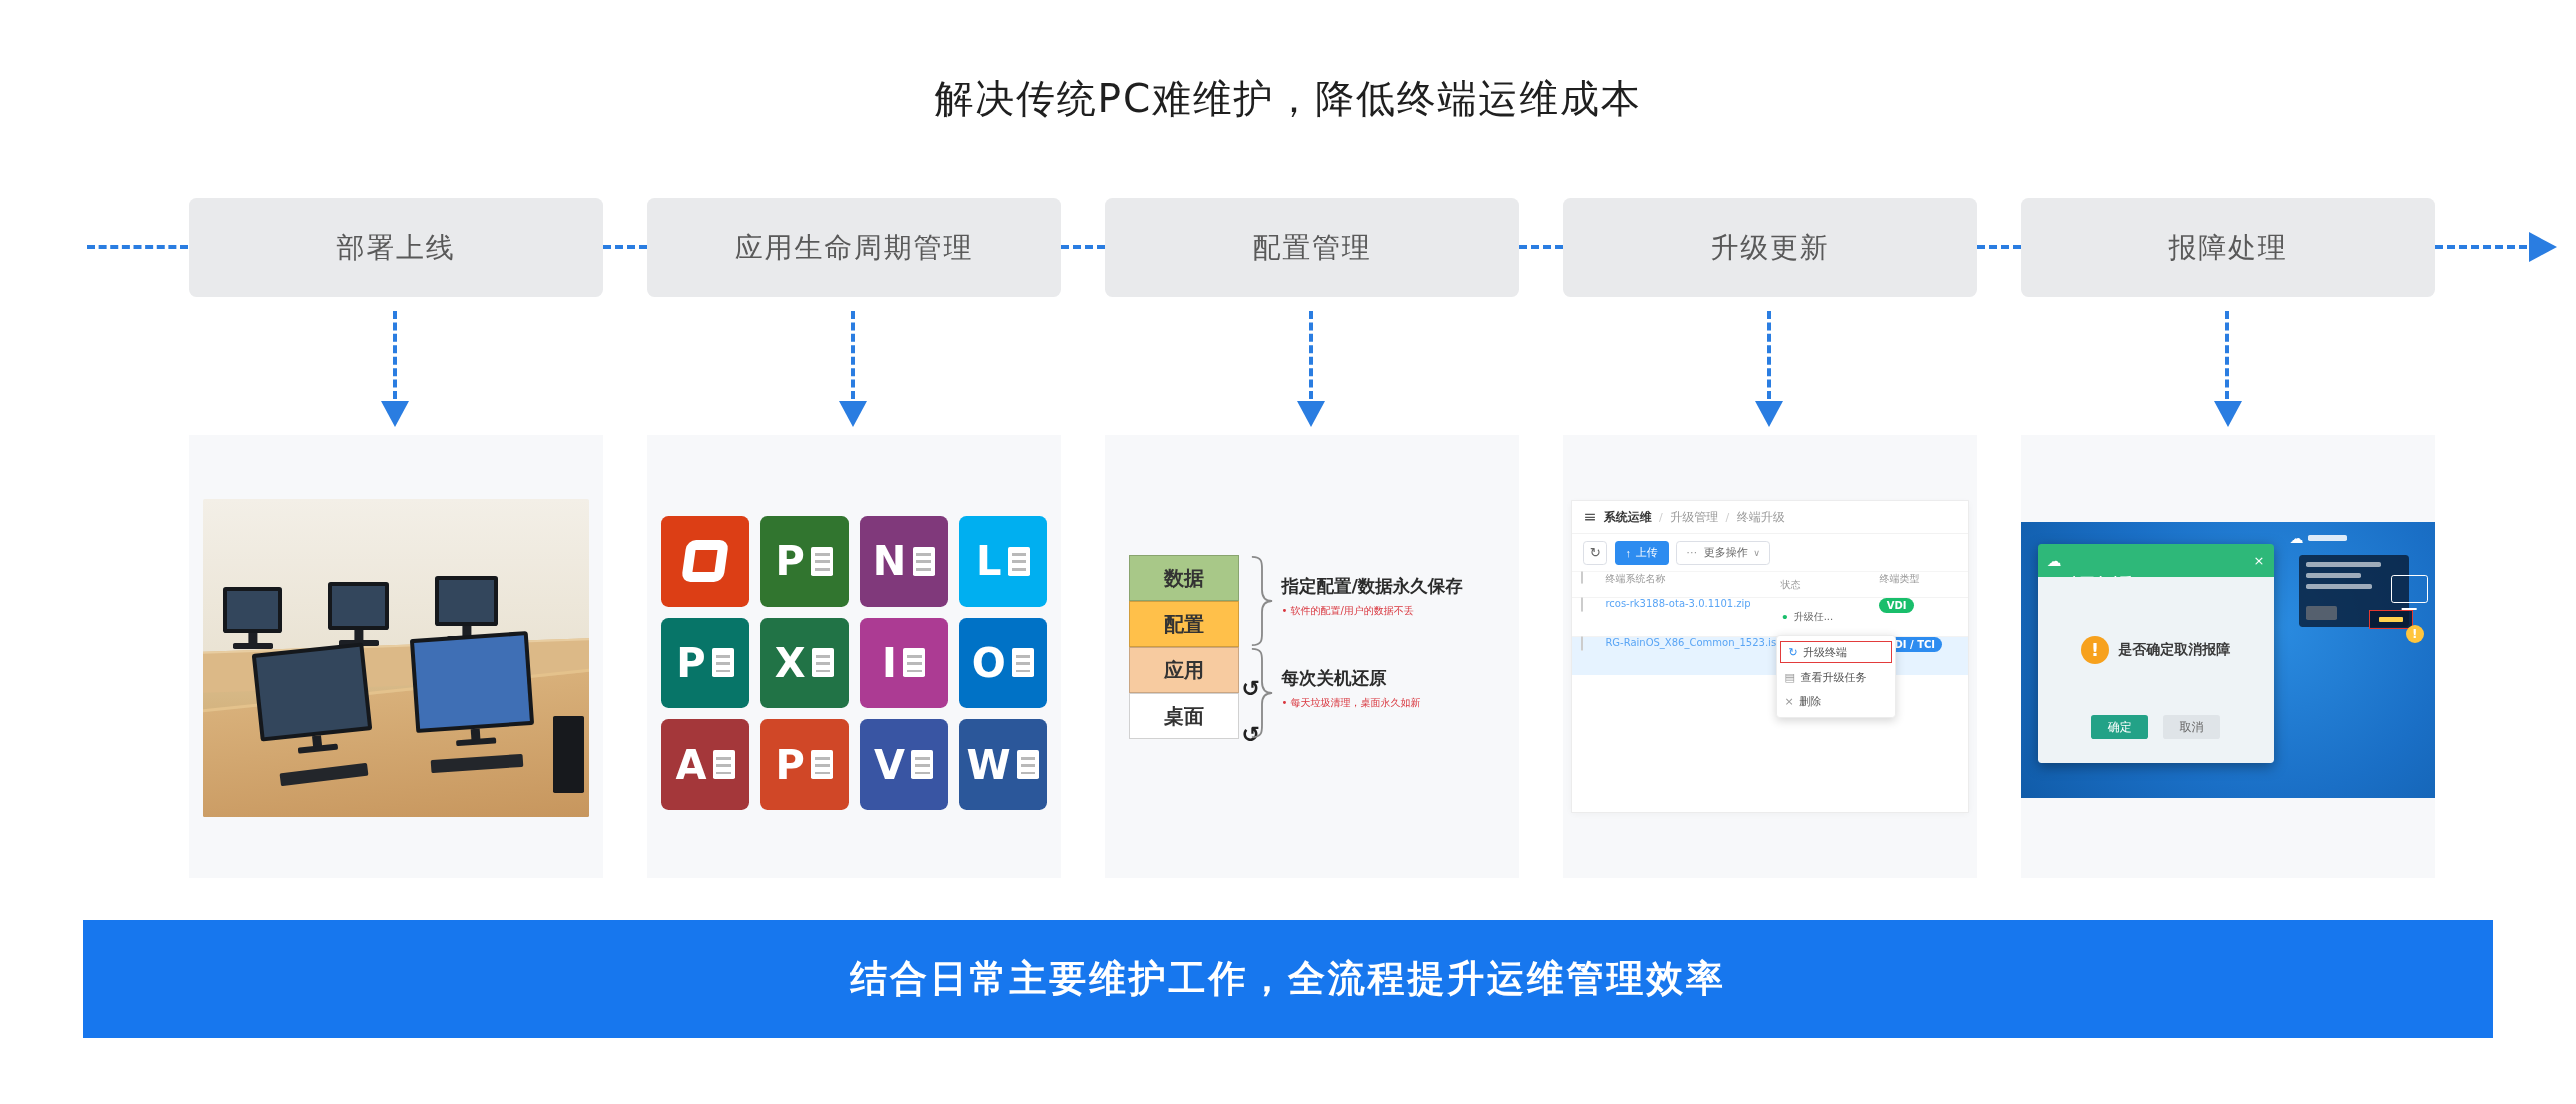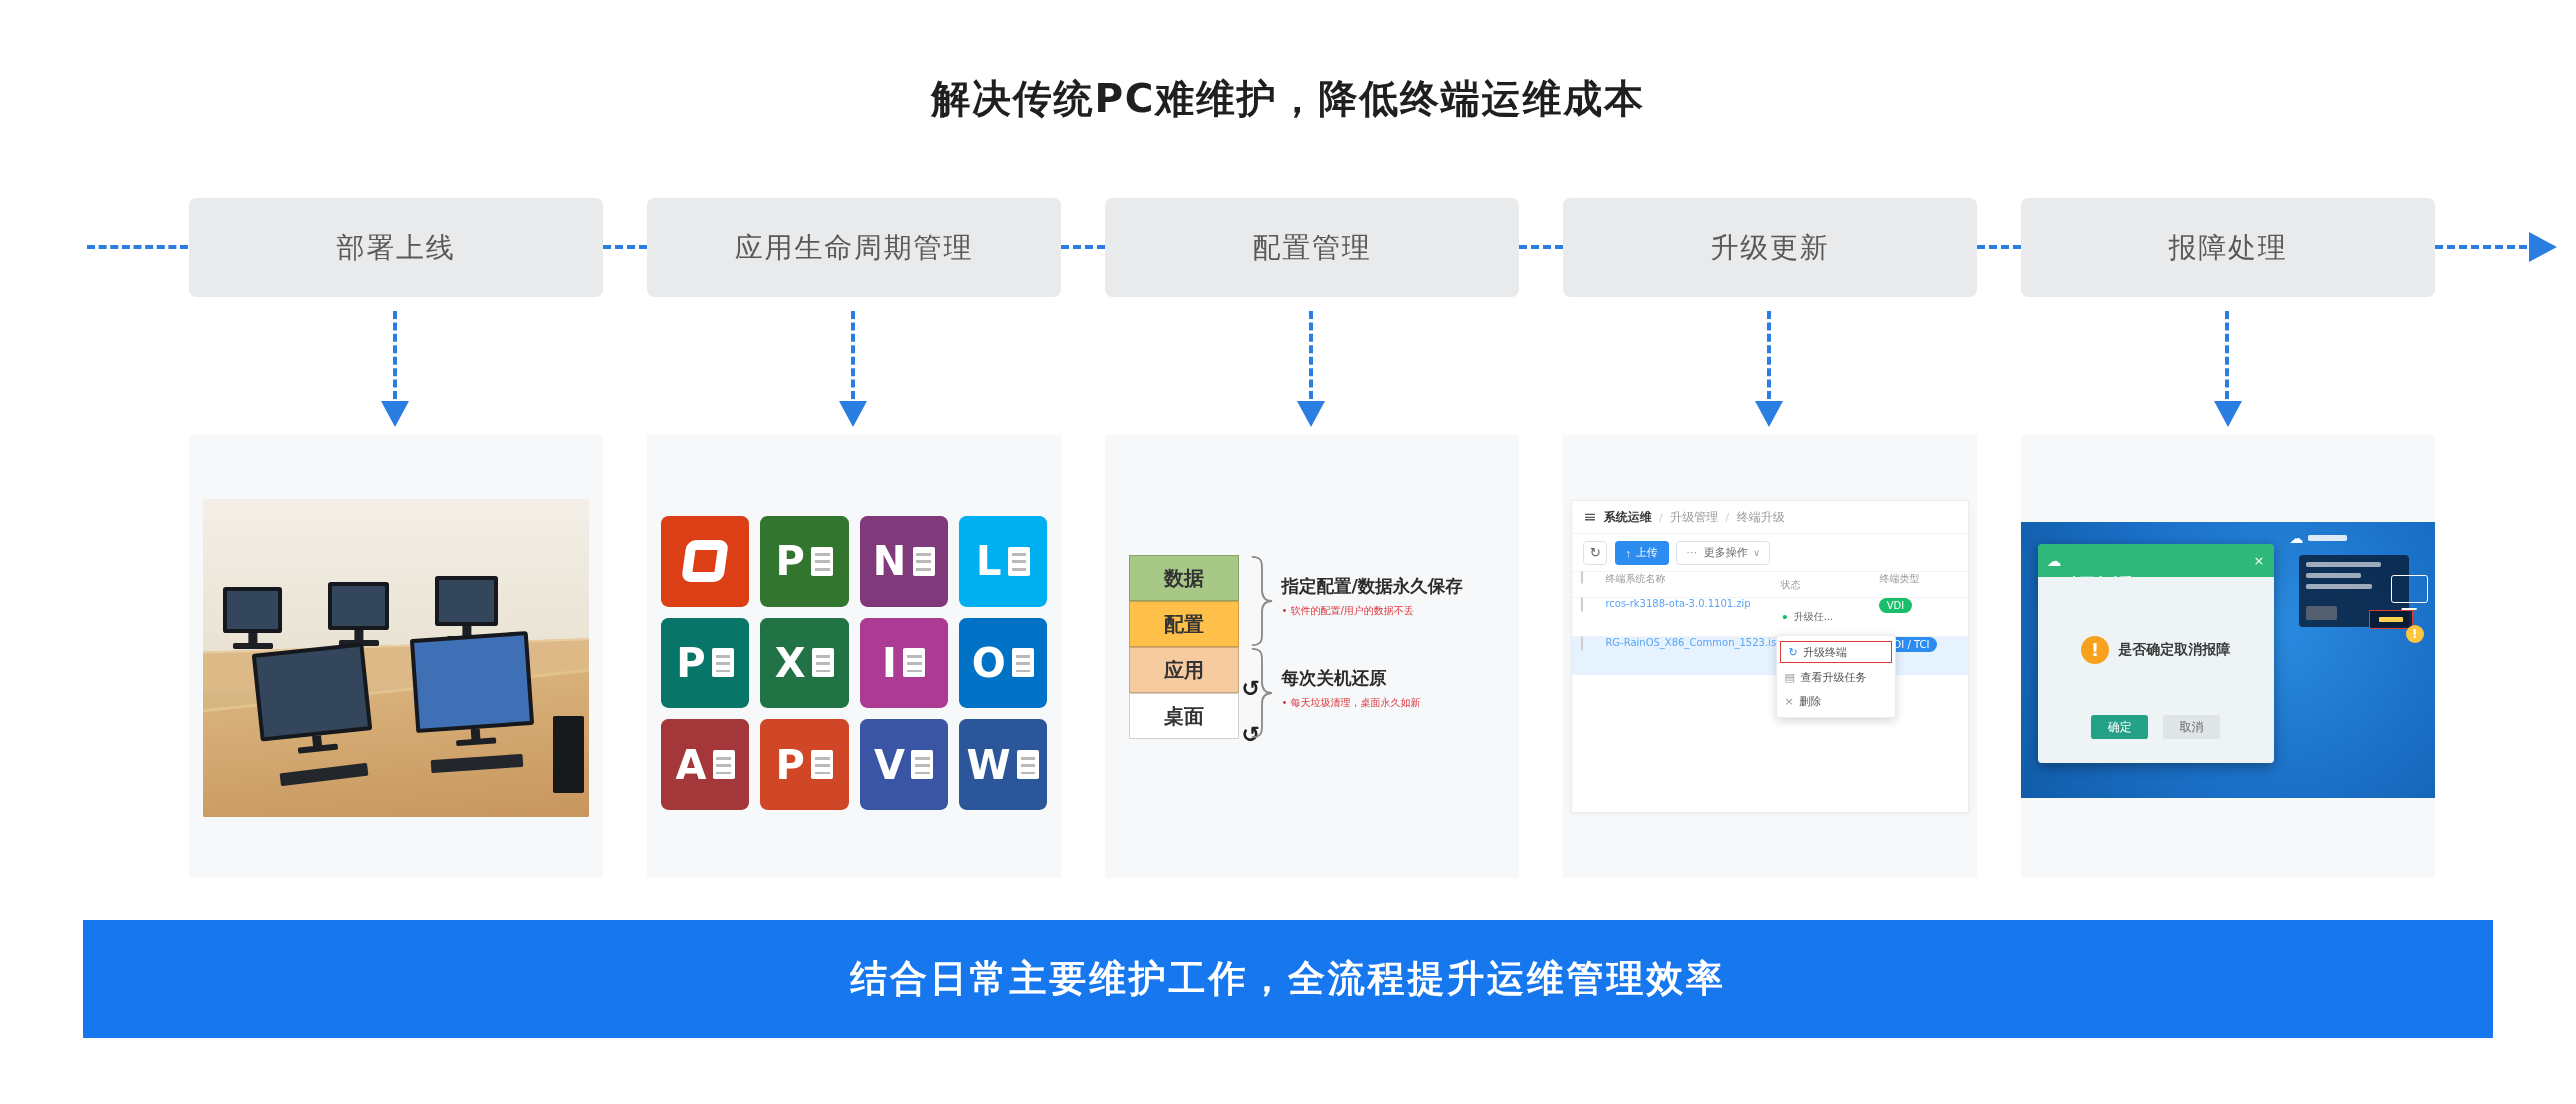--- a/index.html
+++ b/index.html
@@ -1,20 +1,20 @@
 <!DOCTYPE html>
 <html style="--accent: #2A7DE1; --banner-bg: #1777EE;font-size:14.7px"><head>
 <meta charset="utf-8">
 <style>
   * { margin:0; padding:0; box-sizing:border-box; }
   body { background:#fff; font-family:"DejaVu Sans","Liberation Sans",sans-serif; }
   .canvas { position:relative; width:2576px; height:1104px; background:#fff; overflow:hidden; }
 
   .page-title { position:absolute; left:0; right:0; top:72px; text-align:center;
-    font-size:39px; font-weight:700; color:#1f1f1f; letter-spacing:1.8px; }
+    font-size:39px; font-weight:400; color:#1f1f1f; letter-spacing:1.8px; }
 
   
   .step { position:absolute; top:198px; width:414px; height:99px; background:#e9eaec;
     border-radius:7.4px; display:flex; align-items:center; justify-content:center; }
   .step-label { font-size:28px; color:#595959; letter-spacing:1.8px; }
 
   
   .dash-h { position:absolute; top:245px; border-top:4.6px dashed var(--accent,#2A7DE1); }
   .dash-v { position:absolute; border-left:4.6px dashed var(--accent,#2A7DE1); top:311px; height:88px; }
   .arr-right { position:absolute; top:232px; width:0; height:0;
@@ -81,21 +81,21 @@
   .btn-more .caret { font-size:9.2px; color:#999; }
   .trow { display:flex; padding:0 9.2px; }
   .thead { height:26px; color:#999; font-size:10px; border-top:0.9px solid #f5f5f5; }
   .drow { height:39px; border-top:0.9px solid #f3f3f3; }
   .drow.hl { background:#e6f3ff; }
   .col-cb { width:24px; } .col-name { width:175px; } .col-status { width:99px; display:flex; align-items:center; gap:4.6px;} .col-type { width:74px; }
   .cb { width:12px; height:12px; border:0.9px solid #ccc; border-radius:1.8px; background:#fff; }
   .link { color:#5aa5f5; font-size:10px; white-space:nowrap; overflow:hidden; }
   .dot-green { color:#19be6b; font-size:14.7px; line-height:0; }
   .status-txt { color:#666; font-size:10px; }
-  .pill { display:inline-block; padding:1.8px 7.4px; border-radius:9.2px; color:#fff; font-size:10px; white-space:nowrap; }
+  .pill { display:inline-block; padding:1.8px 7.4px; border-radius:9.2px; color:#fff; font-size:10px; white-space:nowrap;font-weight:bold; }
   .pill.green { background:#19be6b; } .pill.blue { background:#2d8cf0; }
   .dropdown { position:absolute; left:204px; top:134px; width:120px; background:#fff;
     border:0.9px solid #ececec; border-radius:3.7px; box-shadow:0 2.8px 9.2px rgba(0,0,0,.16); padding:3.7px 0; z-index:5; }
   .mi { display:flex; align-items:center; gap:5.5px; height:24px; padding:0 7.4px; color:#555; font-size:11px; }
   .mi .ico { color:#999; font-size:11px; } .mi .ico.blue { color:#2d8cf0; }
   .mi.red-box { border:1.8px solid #e23b3b; margin:1.8px 2.8px; height:22px; }
 
   
   .screen5 { position:absolute; left:0; top:87px; width:414px; height:276px; overflow:hidden;
     background:radial-gradient(circle at 62% 38%, #2a8be0 0%, #1a6fc6 55%, #115ca9 100%); }

